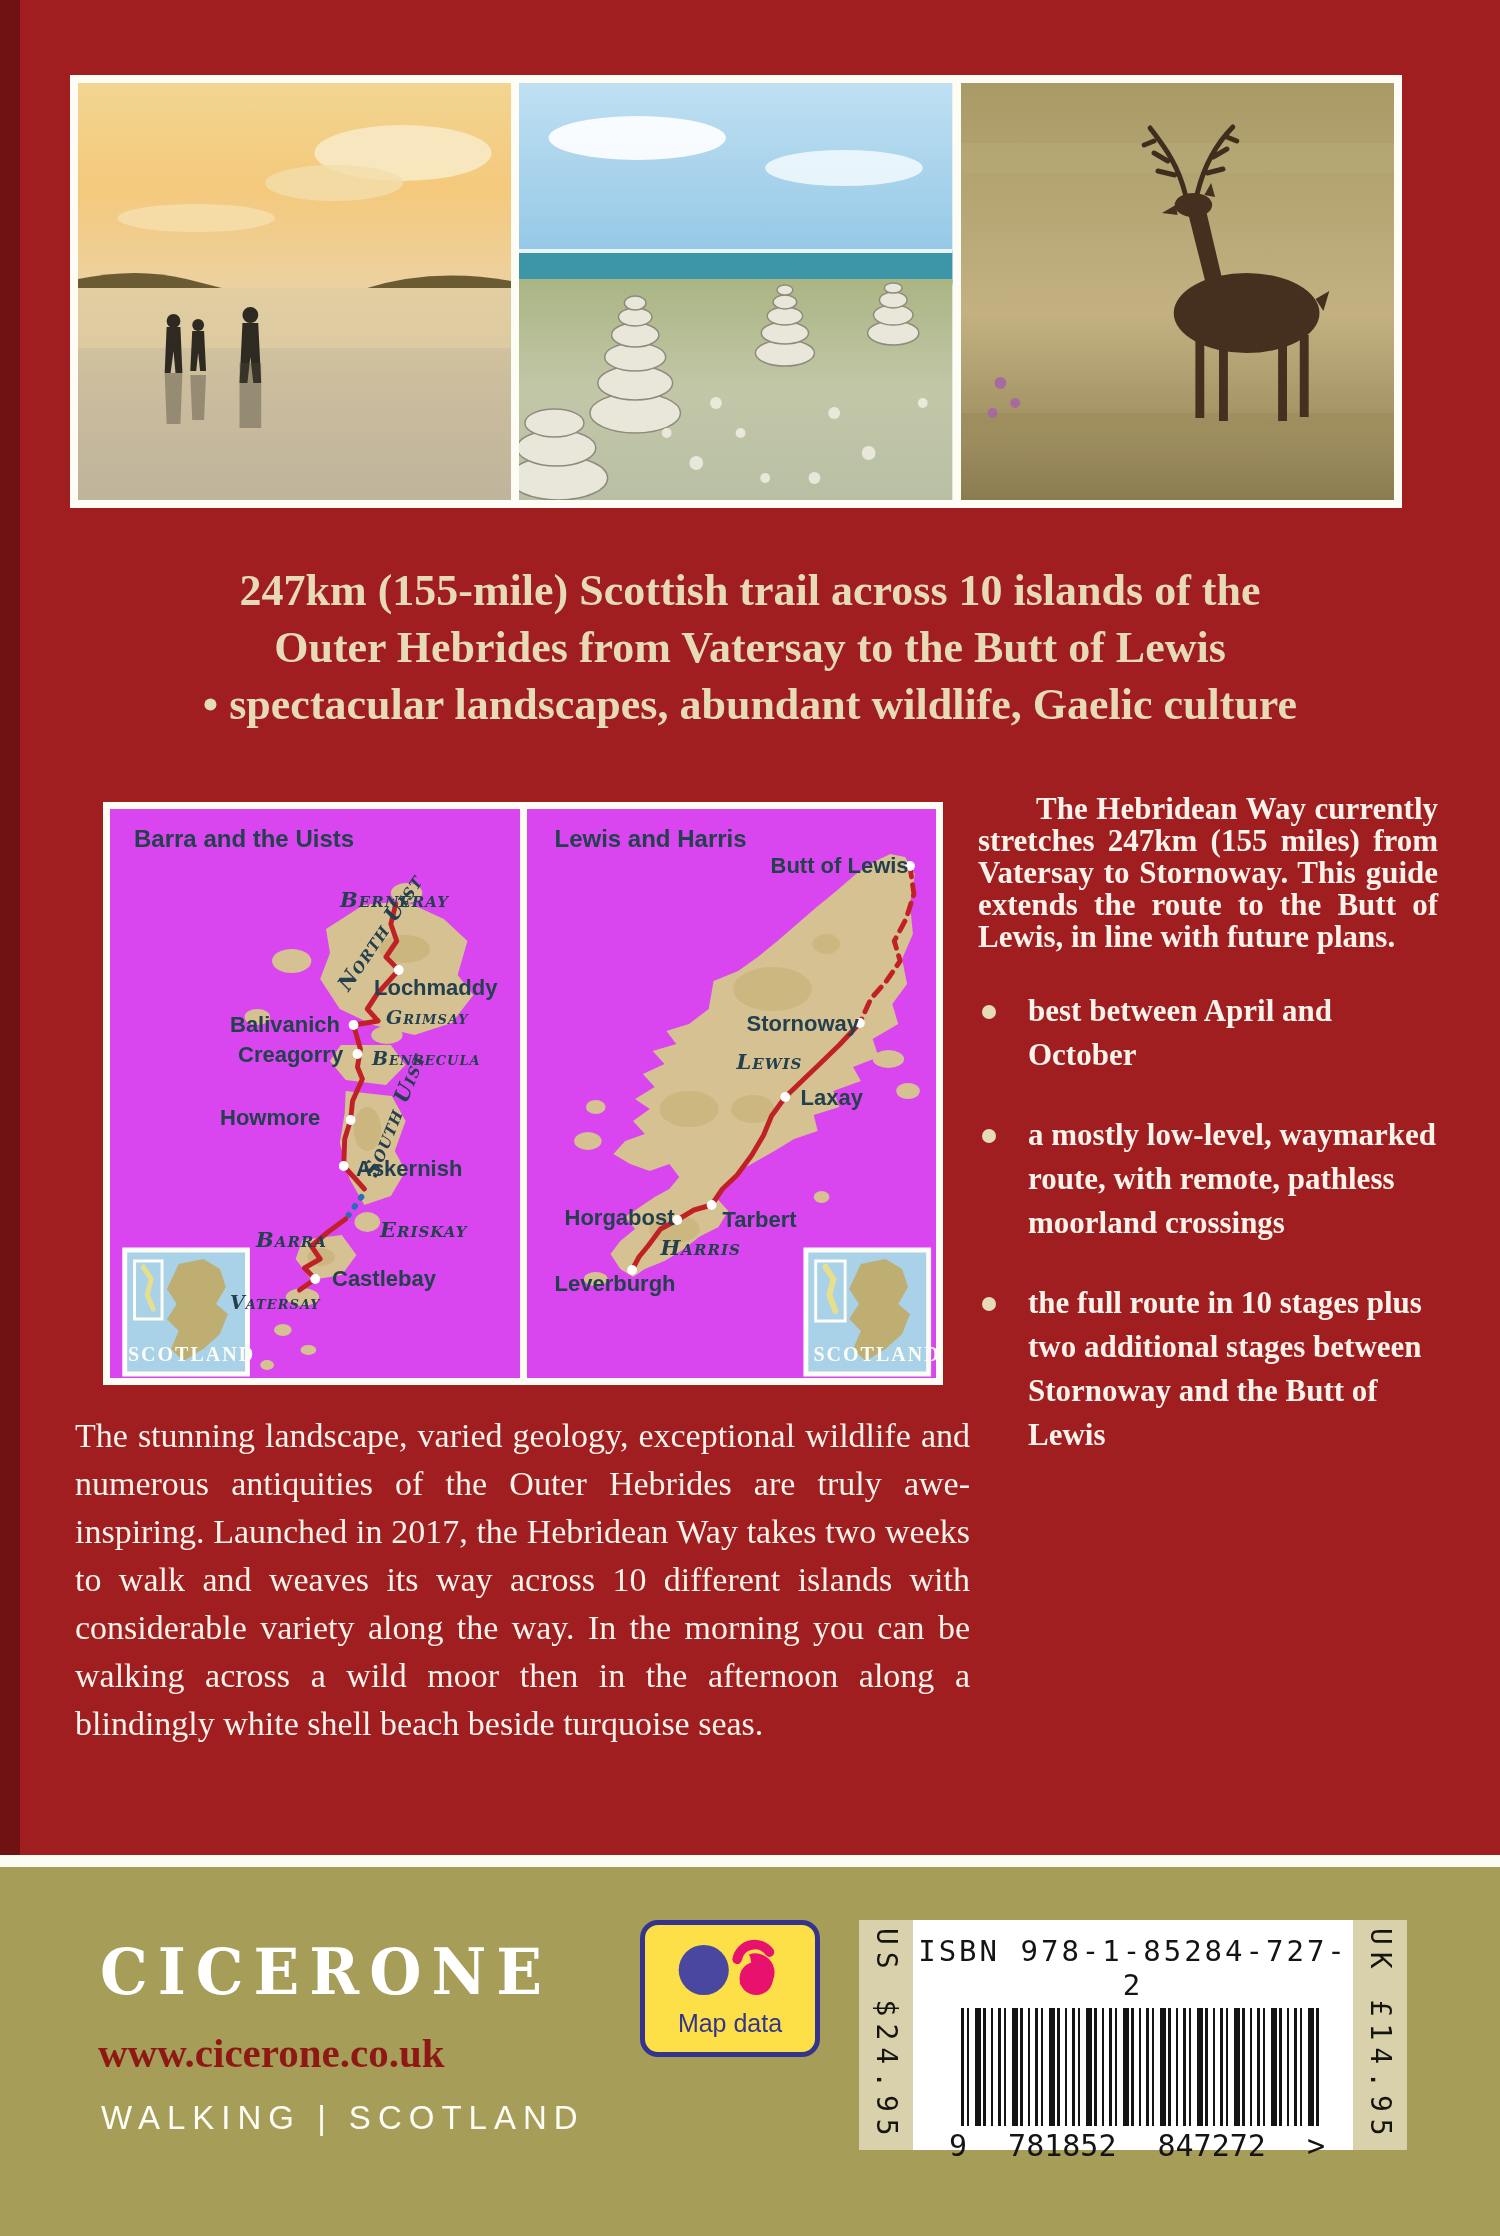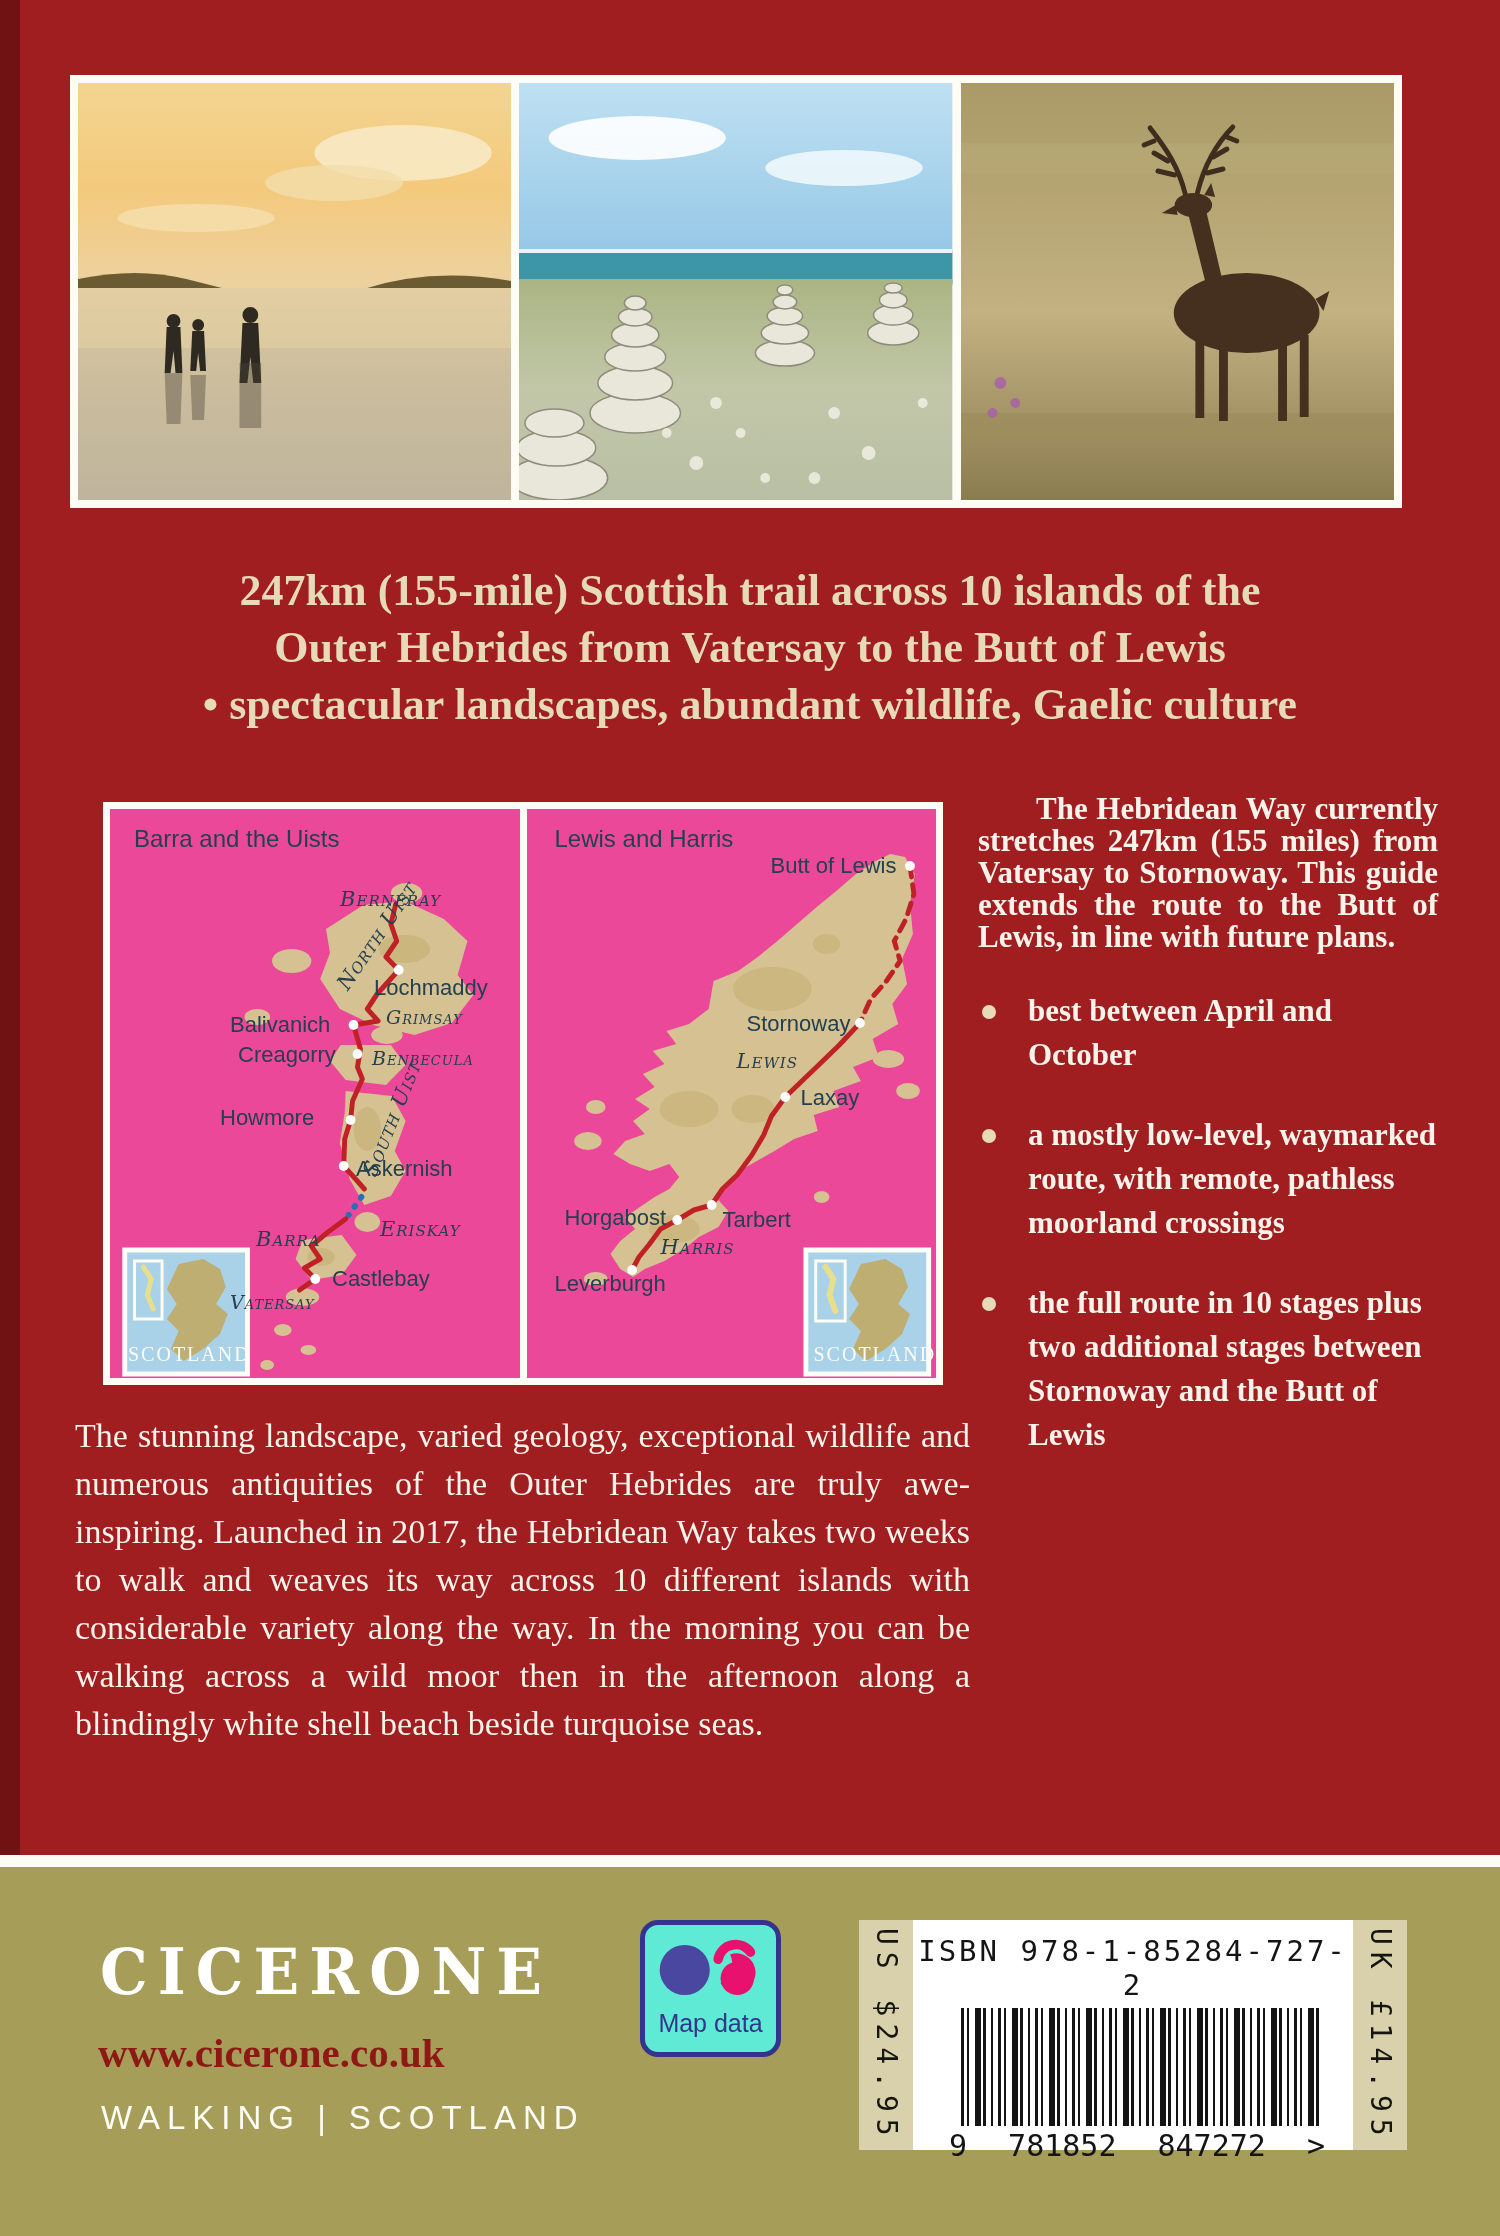--- a/index.html
+++ b/index.html
@@ -13,21 +13,21 @@
   .photo{flex:1;position:relative;overflow:hidden;}
   .photo svg{position:absolute;inset:0;width:100%;height:100%;}
 
   
   .headline{position:absolute;left:75px;top:562px;width:1350px;text-align:center;
             color:#e7dab8;font-weight:bold;font-size:44px;line-height:57px;}
 
   
   .map-panel{position:absolute;left:103px;top:802px;width:840px;height:583px;background:#fdfcf5;
              display:flex;gap:7px;padding:7px;box-sizing:border-box;}
-  .map{flex:1;position:relative;background:#ec4899;overflow:hidden;}
+  .map{flex:1;position:relative;background:#d946ef;overflow:hidden;font-weight:bold;}
   .map svg.geo{position:absolute;inset:0;width:100%;height:100%;}
   .map-title{position:absolute;font-family:"Liberation Sans",sans-serif;font-size:24px;color:#24404e;}
   .town{position:absolute;font-family:"Liberation Sans",sans-serif;font-size:22px;color:#24404e;white-space:nowrap;}
   .island{position:absolute;font-family:"DejaVu Serif",serif;font-style:italic;font-variant:small-caps;
           font-size:21px;color:#24404e;letter-spacing:1px;white-space:nowrap;}
   .island.sm{font-size:19px;}
   .rot{transform-origin:left top;}
   .inset-label{position:absolute;font-family:"Liberation Serif",serif;font-size:20px;color:#fdfcf5;
                letter-spacing:2px;text-align:center;}
 
@@ -44,21 +44,21 @@
 
   
   .white-line{position:absolute;left:0;top:1855px;width:1500px;height:12px;background:#fdfcf2;}
   .footer{position:absolute;left:0;top:1867px;width:1500px;height:369px;background:#a59d58;}
   .brand{position:absolute;left:100px;top:70px;color:#ffffff;font-family:"DejaVu Serif",serif;
          font-weight:bold;font-size:60px;letter-spacing:10px;transform:scaleY(1.05);}
   .website{position:absolute;left:98px;top:162px;color:#8e1813;font-weight:bold;font-size:41px;
            font-family:"Liberation Serif",serif;}
   .category{position:absolute;left:101px;top:232px;color:#fdfcf5;font-family:"Liberation Sans",sans-serif;
             font-size:33px;letter-spacing:7px;font-weight:400;}
-  .os-badge{position:absolute;left:640px;top:53px;width:141px;height:137px;background:#5eead4;
+  .os-badge{position:absolute;left:640px;top:53px;width:180px;height:137px;background:#fde047;
             border:5px solid #34348c;border-radius:18px;box-sizing:border-box;text-align:center;}
   .os-badge .os-art{margin-top:8px;}
   .os-badge .os-text{font-family:"Liberation Sans",sans-serif;font-size:25px;color:#34348c;margin-top:-2px;}
   .price-strip{position:absolute;top:53px;width:54px;height:230px;background:#d8d1ab;
                display:flex;align-items:center;justify-content:center;}
   .price-strip.us{left:859px;}
   .price-strip.uk{left:1353px;}
   .vprice{writing-mode:vertical-rl;font-family:"DejaVu Sans Mono",monospace;font-size:28px;
           color:#15150f;letter-spacing:7px;}
   .barcode{position:absolute;left:913px;top:53px;width:440px;height:230px;background:#fff;

